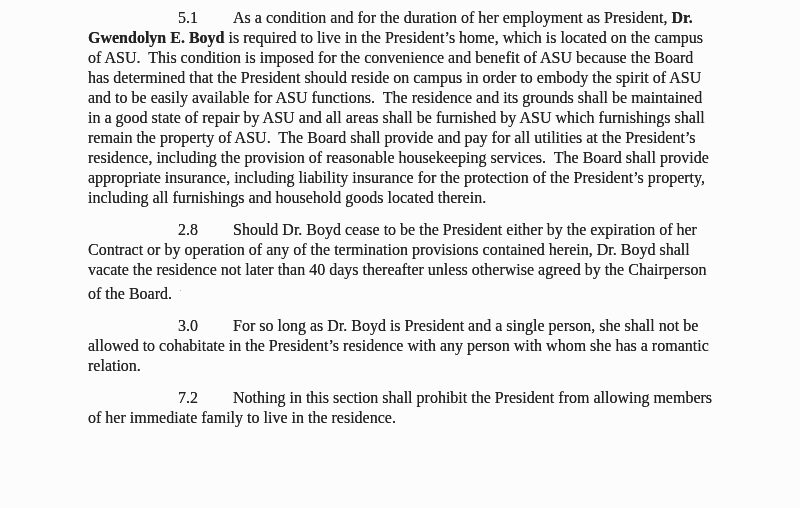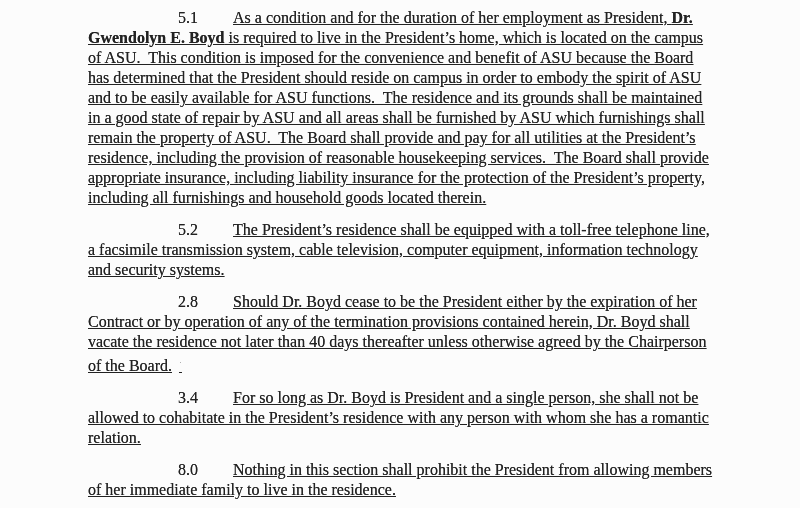--- a/index.html
+++ b/index.html
@@ -16,21 +16,20 @@
     box-sizing: border-box;
     width: 800px;
     height: 508px;
     padding: 8px 32px 0 88px;
     font-family: "Liberation Serif", "DejaVu Serif", serif;
     font-size: 16px;
     line-height: 20px;
     color: #222222;
     text-shadow: 0 0 0.6px rgba(50,50,50,0.85);
     filter: blur(0.22px);
-    text-decoration: underline;
   }
   .para {
     margin: 0 0 12px 0;
     text-indent: 90px;
     white-space: pre-wrap;
     max-width: 680px;
     text-align: left;
   }
   .secnum {
     display: inline-block;
@@ -54,28 +53,25 @@
 Gwendolyn E. Boyd</strong><span> is required to live in the President’s home, which is located on the campus
 of ASU.  This condition is imposed for the convenience and benefit of ASU because the Board
 has determined that the President should reside on campus in order to embody the spirit of ASU
 and to be easily available for ASU functions.  The residence and its grounds shall be maintained
 in a good state of repair by ASU and all areas shall be furnished by ASU which furnishings shall
 remain the property of ASU.  The Board shall provide and pay for all utilities at the President’s
 residence, including the provision of reasonable housekeeping services.  The Board shall provide
 appropriate insurance, including liability insurance for the protection of the President’s property,
 including all furnishings and household goods located therein.</span></p>
 
-  <p class="para"><span class="secnum">5.2</span><span>The President’s residence shall be equipped with a toll-free telephone line,
-a facsimile transmission system, cable television, computer equipment, information technology
-and security systems.</span></p>
 
   <p class="para"><span class="secnum">2.8</span><span>Should Dr. Boyd cease to be the President either by the expiration of her
 Contract or by operation of any of the termination provisions contained herein, Dr. Boyd shall
 vacate the residence not later than 40 days thereafter unless otherwise agreed by the Chairperson
 of the Board.</span><span class="stray-mark">·</span></p>
 
-  <p class="para"><span class="secnum">3.4</span><span>For so long as Dr. Boyd is President and a single person, she shall not be
+  <p class="para"><span class="secnum">3.0</span><span>For so long as Dr. Boyd is President and a single person, she shall not be
 allowed to cohabitate in the President’s residence with any person with whom she has a romantic
 relation.</span></p>
 
-  <p class="para"><span class="secnum">8.0</span><span>Nothing in this section shall prohibit the President from allowing members
+  <p class="para"><span class="secnum">7.2</span><span>Nothing in this section shall prohibit the President from allowing members
 of her immediate family to live in the residence.</span></p>
 </div>
 
 </body></html>

